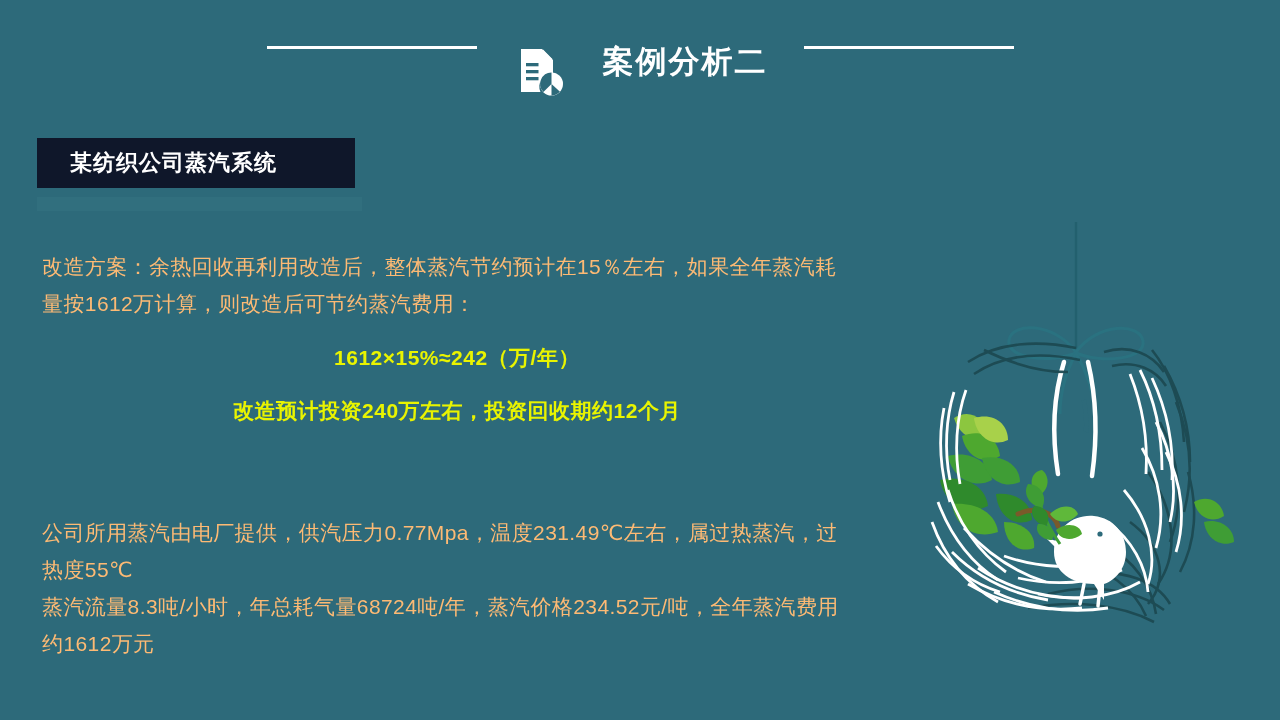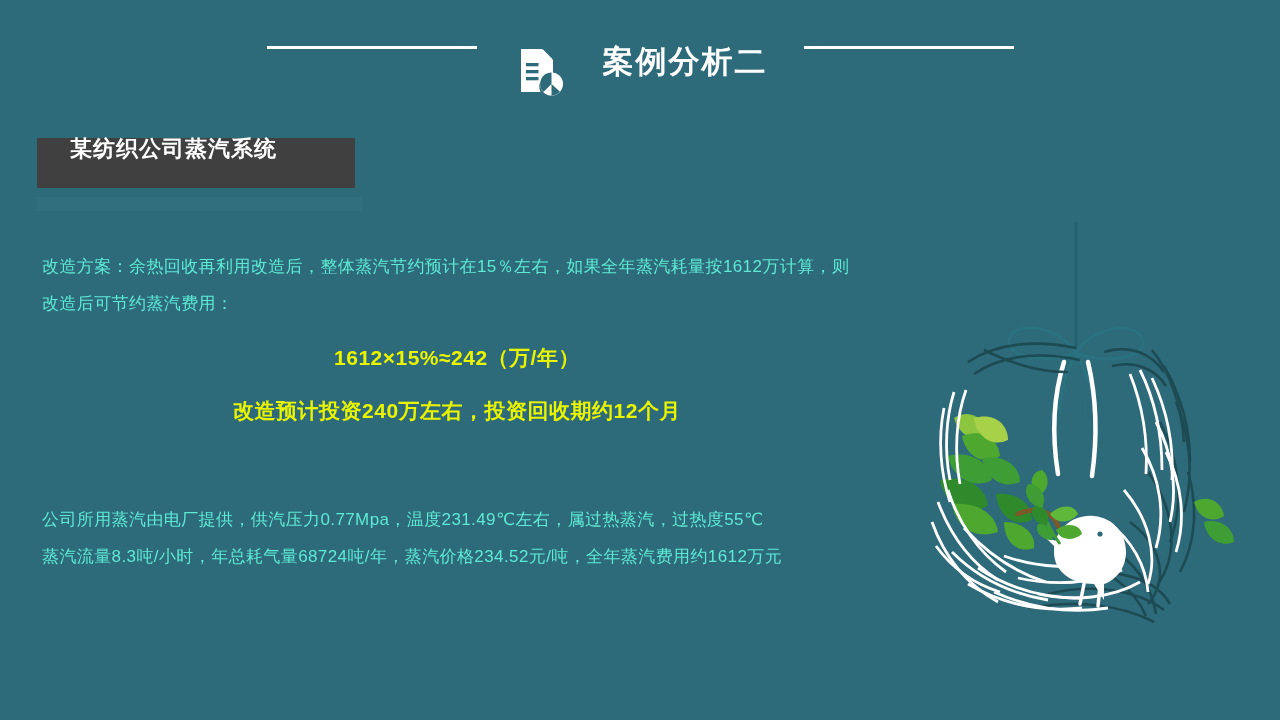--- a/index.html
+++ b/index.html
@@ -57,23 +57,23 @@
     line-height: 1;
   }
 
   
   .badge {
     position: absolute;
     left: 37px;
     top: 138px;
     width: 318px;
     height: 50px;
-    background: #404040;
+    background: #0f172a;
     display: flex;
-    align-items: flex-start;
+    align-items: center;
   }
   .badge-label {
     color: #ffffff;
     font-size: 22px;
     font-weight: bold;
     letter-spacing: 1px;
     margin-left: 33px;
     line-height: 1;
   }
   .badge-underbar {
@@ -81,34 +81,34 @@
     left: 37px;
     top: 197px;
     width: 325px;
     height: 14px;
     background: #316f7e;
   }
 
   
   .para {
     position: absolute;
-    color: #5eead4;
-    font-size: 17px;
+    color: #fdba74;
+    font-size: 21px;
     line-height: 37px;
     letter-spacing: 0.4px;
     white-space: pre-wrap;
   }
   .para-intro {
     left: 42px;
     top: 248px;
     width: 810px;
   }
   .para-specs {
     left: 42px;
-    top: 501px;
+    top: 514px;
     width: 815px;
   }
 
   
   .highlight-block {
     position: absolute;
     left: 42px;
     top: 342px;
     width: 830px;
     text-align: center;

